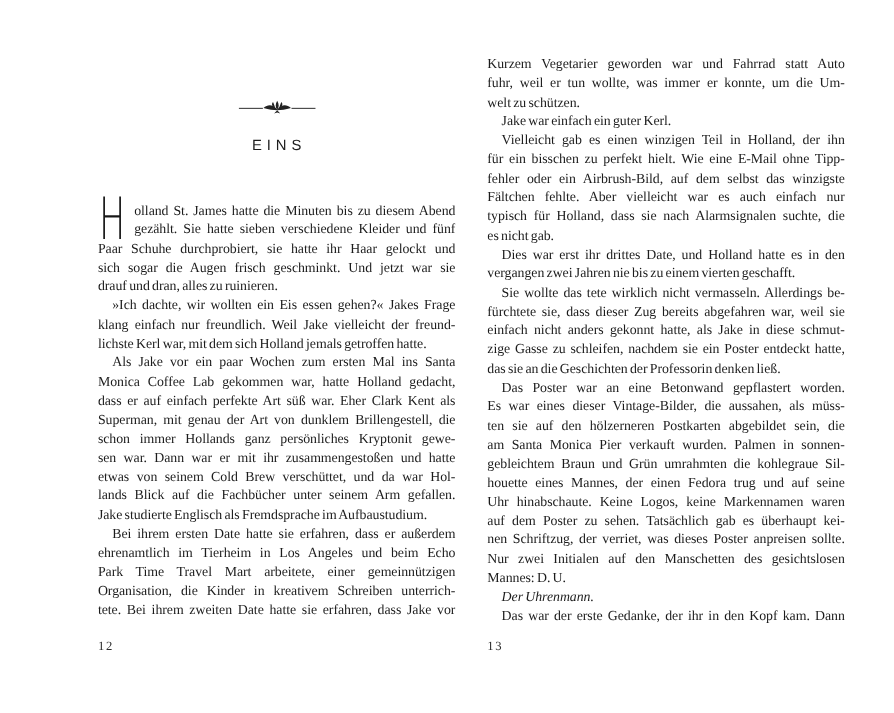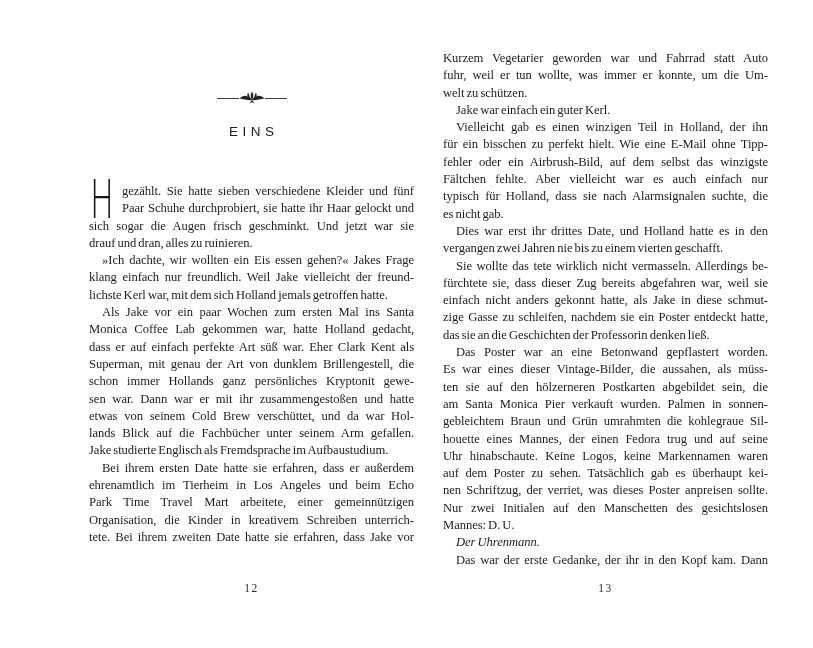--- a/index.html
+++ b/index.html
@@ -44,21 +44,21 @@
   .dropcap span{
     position:absolute;left:1px;top:-10px;
     font-family:"DejaVu Sans","Liberation Sans",sans-serif;
     font-weight:200;font-size:53px;line-height:1;
     transform:scaleX(0.6);transform-origin:left top;
     color:#161616;
   }
 
   .page-number{
     position:absolute;top:582px;left:0;right:0;
-    text-align:center;
+    text-align:left;
     font-size:11.5px;letter-spacing:1.5px;color:#2b2b2b;
     font-variant-numeric:oldstyle-nums;
   }
 </style>
 </head>
 <body>
 
 <div>
 
   <section class="page left">
@@ -77,20 +77,21 @@
           <path d="M35 10.2 L32.2 13.2 L35 12.2 L37.8 13.2 Z"></path>
         </g>
       </svg>
     </div>
     <h1 class="chapter-title">EINS</h1>
     <div class="body-text">
         <div class="para">
           <div class="dropcap">
             <span>H</span>
           </div>
+          <div class="line">olland St. James hatte die Minuten bis zu diesem Abend</div>
           <div class="line">gezählt. Sie hatte sieben verschiedene Kleider und fünf</div>
           <div class="line">Paar Schuhe durchprobiert, sie hatte ihr Haar gelockt und</div>
           <div class="line">sich sogar die Augen frisch geschminkt. Und jetzt war sie</div>
           <div class="line end">drauf und dran, alles zu ruinieren.</div>
         </div>
         <div class="para">
           <div class="line indent">»Ich dachte, wir wollten ein Eis essen gehen?« Jakes Frage</div>
           <div class="line">klang einfach nur freundlich. Weil Jake vielleicht der freund-</div>
           <div class="line end">lichste Kerl war, mit dem sich Holland jemals getroffen hatte.</div>
         </div>

